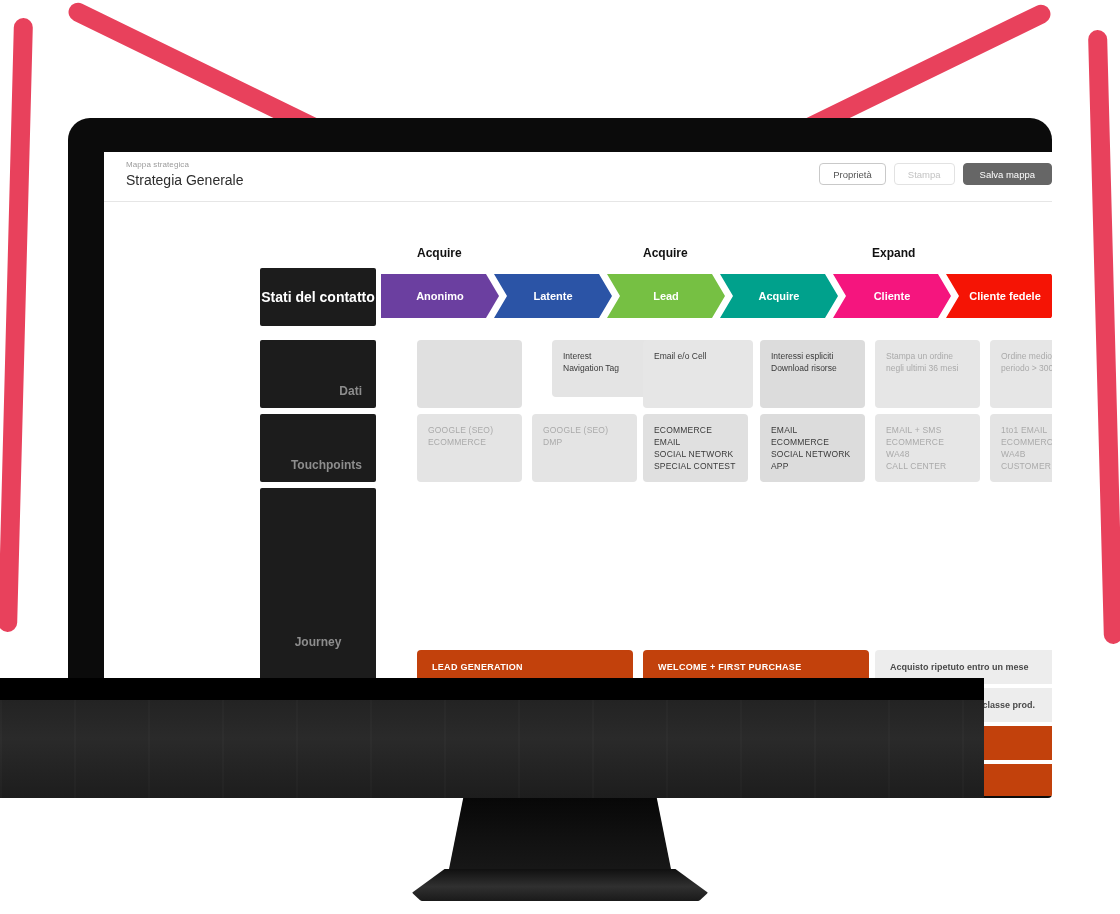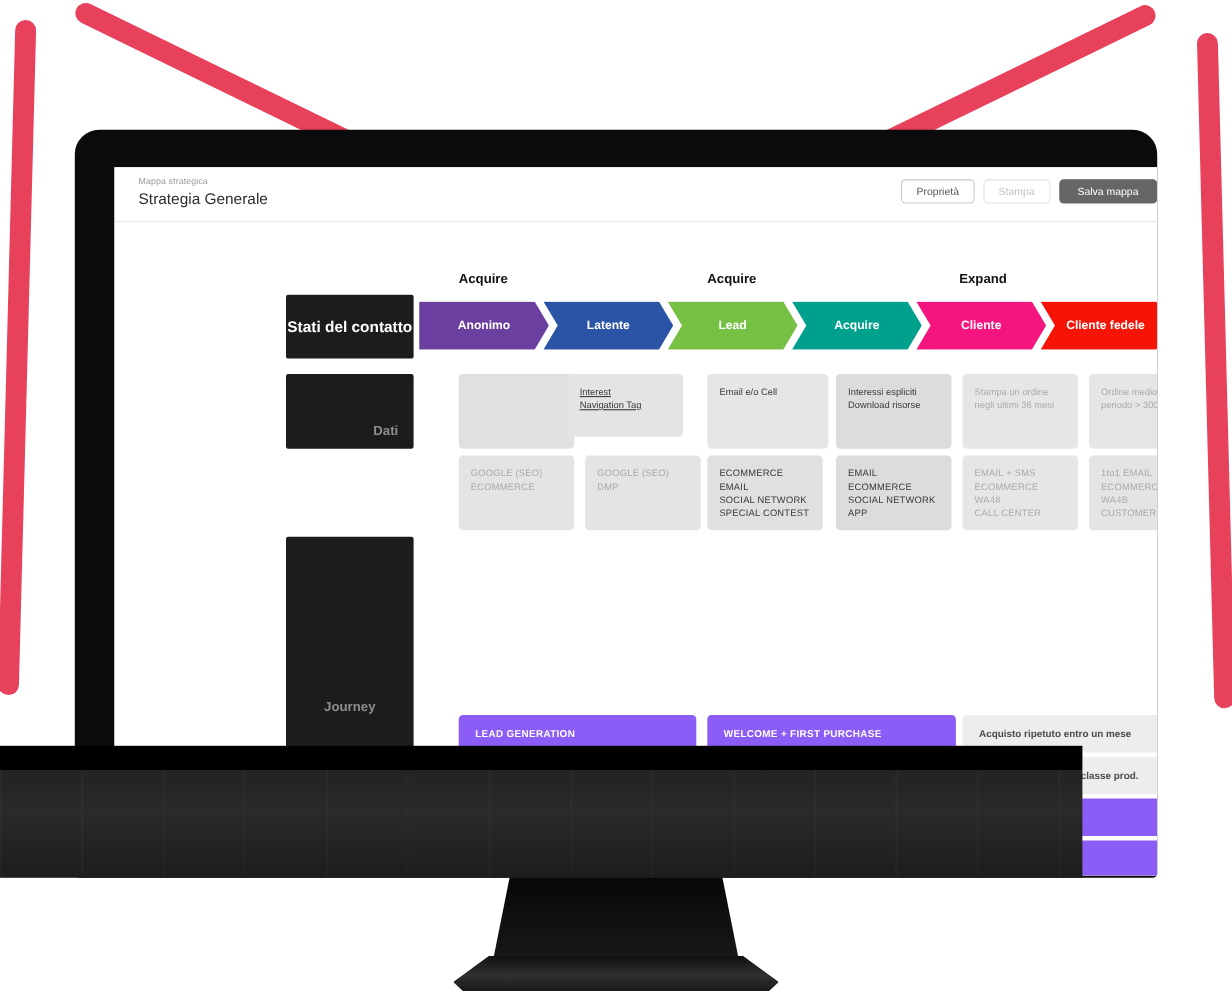--- a/index.html
+++ b/index.html
@@ -180,21 +180,21 @@
   
   .jbar {
     position: absolute;
     border-radius: 4px;
     display: flex; align-items: center;
     padding: 0 15px;
     font-size: 9px;
     overflow: hidden;
     white-space: nowrap;
   }
-  .jbar.dark  { background: #8b5cf6; color: #ffffff; font-weight: bold; letter-spacing: .3px; }
+  .jbar.dark  { background: #c2410c; color: #ffffff; font-weight: bold; letter-spacing: .3px; }
   .jbar.light { background: #ededed; color: #4a4a4a; font-weight: 700; }
 </style>
 </head>
 <body>
 
 <div id="scene">
 
   <div class="deco deco-left-vert"></div>
   <div class="deco deco-left-diag"></div>
   <div class="deco deco-right-vert"></div>
@@ -243,28 +243,31 @@
           <span>Cliente</span>
         </div>
         <div class="chev" style="left:842px; top:72px; width:118px; background:#F51405;">
           <span>Cliente fedele</span>
         </div>
 
         <div class="row-head" style="left:156px; top:138px; width:116px; height:68px; font-size:12px;">
           <span>Dati</span>
         </div>
 
+        <div class="row-head" style="left:156px; top:212px; width:116px; height:68px; font-size:12px;">
+          <span>Touchpoints</span>
+        </div>
 
         <div class="row-head" style="left:156px; top:286px; width:116px; height:308px; align-items:center; justify-content:center; padding:0; font-size:12px;">
           <span>Journey</span>
         </div>
 
         <div id="dati-cells">
             <div class="cell bg-a t-dark" style="left: 313px; top: 138px; width: 105px; height: 68px;"></div>
-            <div class="cell bg-b t-dark" style="left: 412px; top: 138px; width: 105px; height: 57px; text-decoration: underline;">
+            <div class="cell bg-b t-dark" style="left: 448px; top: 138px; width: 105px; height: 57px;">
               <div>Interest</div>
               <div>Navigation Tag</div>
             </div>
             <div class="cell bg-d t-dark" style="left: 539px; top: 138px; width: 110px; height: 68px;">
               <div>Email e/o Cell</div>
             </div>
             <div class="cell bg-c t-dark" style="left: 656px; top: 138px; width: 105px; height: 68px;">
               <div>Interessi espliciti</div>
               <div>Download risorse</div>
             </div>

